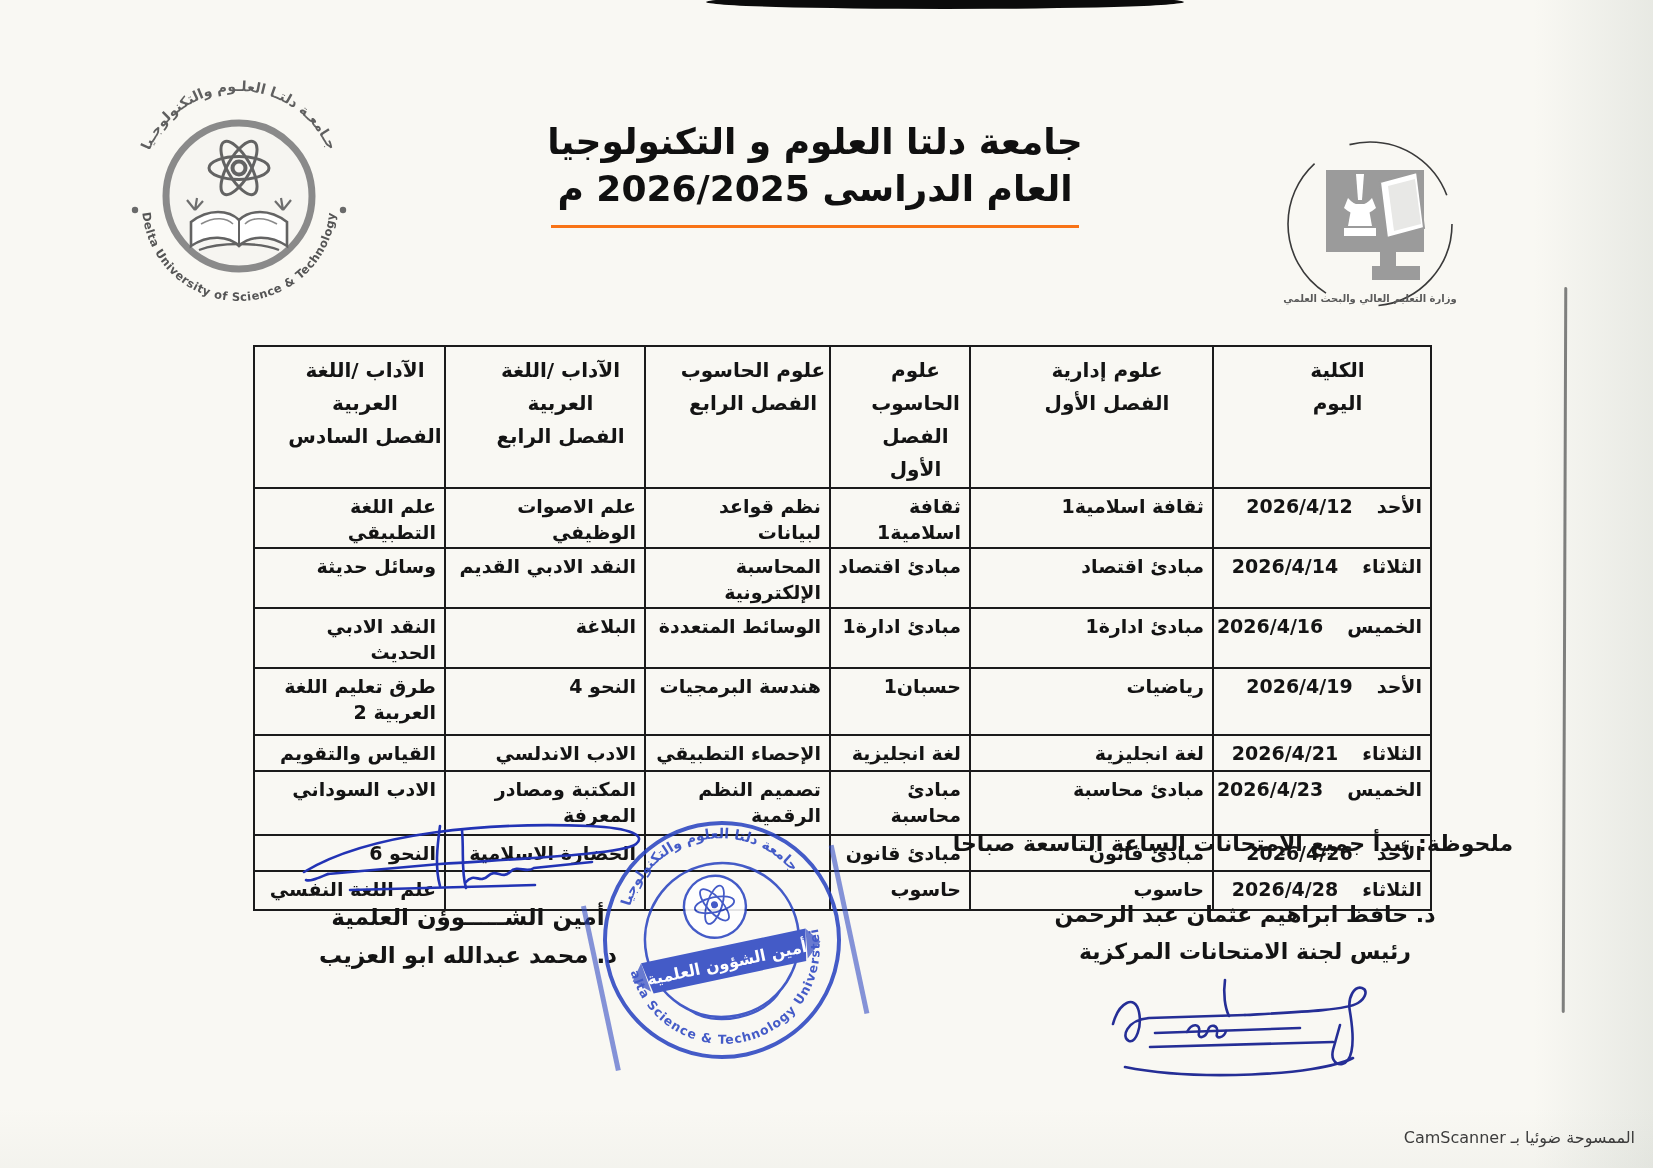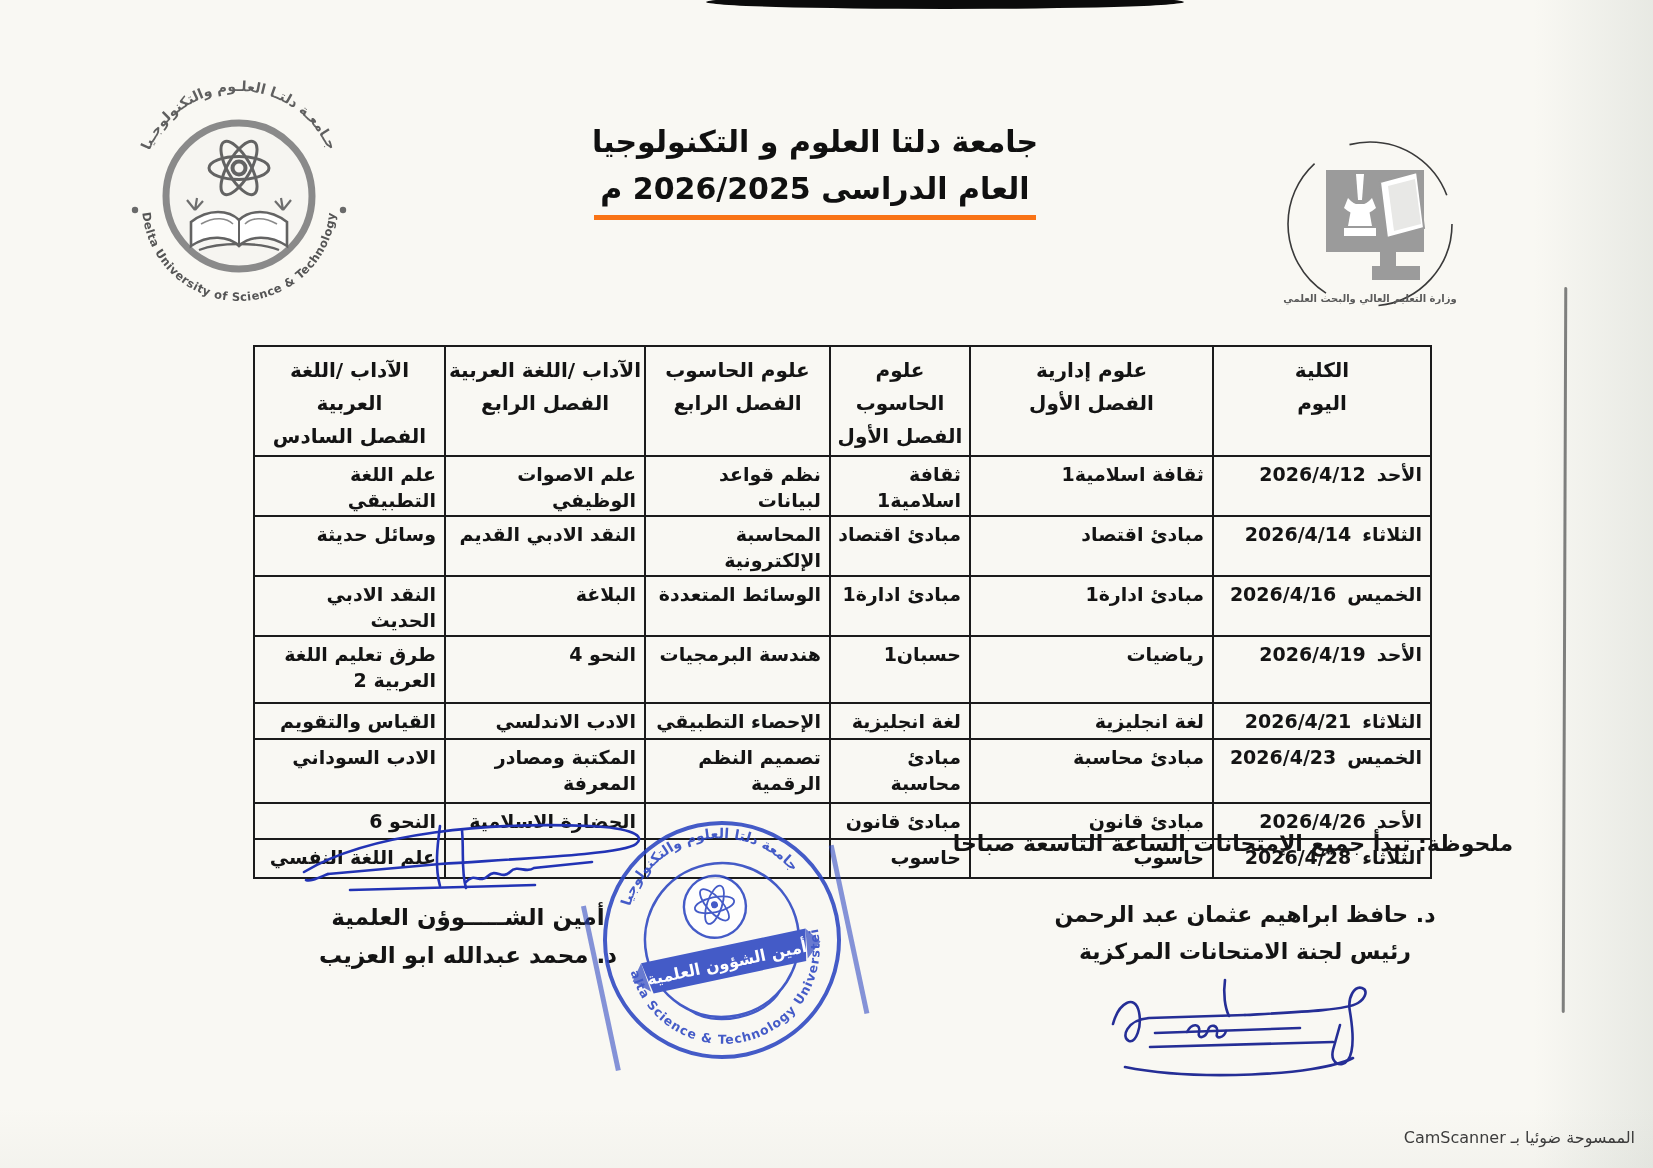--- a/index.html
+++ b/index.html
@@ -13,34 +13,34 @@
   .artifact-top { position:absolute; left:706px; top:-5px; width:478px; height:14px;
     background:#0b0b0b; border-radius:50%; }
   .artifact-line { position:absolute; left:1563px; top:287px; width:3px; height:726px;
     background:#4a4a4a; opacity:.7; border-radius:2px; transform:rotate(.2deg); }
   .edge-tint { position:absolute; right:0; top:0; width:120px; height:100%;
     background:linear-gradient(to right, rgba(140,155,145,0), rgba(140,155,145,.16)); }
   .bottom-tint { position:absolute; left:0; bottom:0; width:100%; height:60px;
     background:linear-gradient(to bottom, rgba(150,160,150,0), rgba(150,160,150,.06)); }
   
   .titles { position:absolute; top:118px; left:415px; width:800px; text-align:center;
-    direction:rtl; font-weight:bold; font-size:30px; line-height:47px; color:#101010; }
-  .titles .underlined { display:inline-block; border-bottom:5px solid #f97316; padding:0 6px 3px 6px; }
+    direction:rtl; font-weight:bold; font-size:36px; line-height:47px; color:#101010; }
+  .titles .underlined { display:inline-block; border-bottom:3px solid #f97316; padding:0 6px 13px 6px; }
   .logo-left { position:absolute; left:126px; top:78px; }
   .logo-right { position:absolute; left:1252px; top:132px; }
   
   table.exam { position:absolute; top:345px; left:253px; width:1177px;
     border-collapse:collapse; direction:rtl; table-layout:fixed; }
-  table.exam th, table.exam td { border:2.5px solid #1b1b1b; overflow:hidden; }
+  table.exam th, table.exam td { border:2.5px solid #1b1b1b; overflow:hidden;padding-left:32px; }
   table.exam th { vertical-align:top; padding-top:7px; text-align:center;
     font-size:20px; font-weight:bold; line-height:33px; }
   table.exam td { vertical-align:top; text-align:right; padding:4px 8px 2px 4px;
     font-size:19px; font-weight:bold; line-height:26px; }
   td.day-cell { white-space:nowrap; }
-  .date-ltr { direction:ltr; unicode-bidi:embed; display:inline-block; margin-right:11px; }
+  .date-ltr { direction:ltr; unicode-bidi:embed; display:inline-block; margin-right:24px; }
   
   .note { position:absolute; top:831px; right:140px; direction:rtl;
     font-weight:bold; font-size:22px; }
   .sig-right-text { position:absolute; top:896px; left:1030px; width:430px; text-align:center;
     direction:rtl; font-weight:bold; font-size:22px; line-height:37px; }
   .sig-left-text { position:absolute; top:898px; left:258px; width:420px; text-align:center;
     direction:rtl; font-weight:bold; font-size:23px; line-height:38px; }
   .sig-right-ink { position:absolute; left:1095px; top:970px; }
   .sig-left-ink  { position:absolute; left:290px;  top:810px; }
   .stamp { position:absolute; left:588px; top:806px; transform:rotate(-12deg); opacity:.88; }

